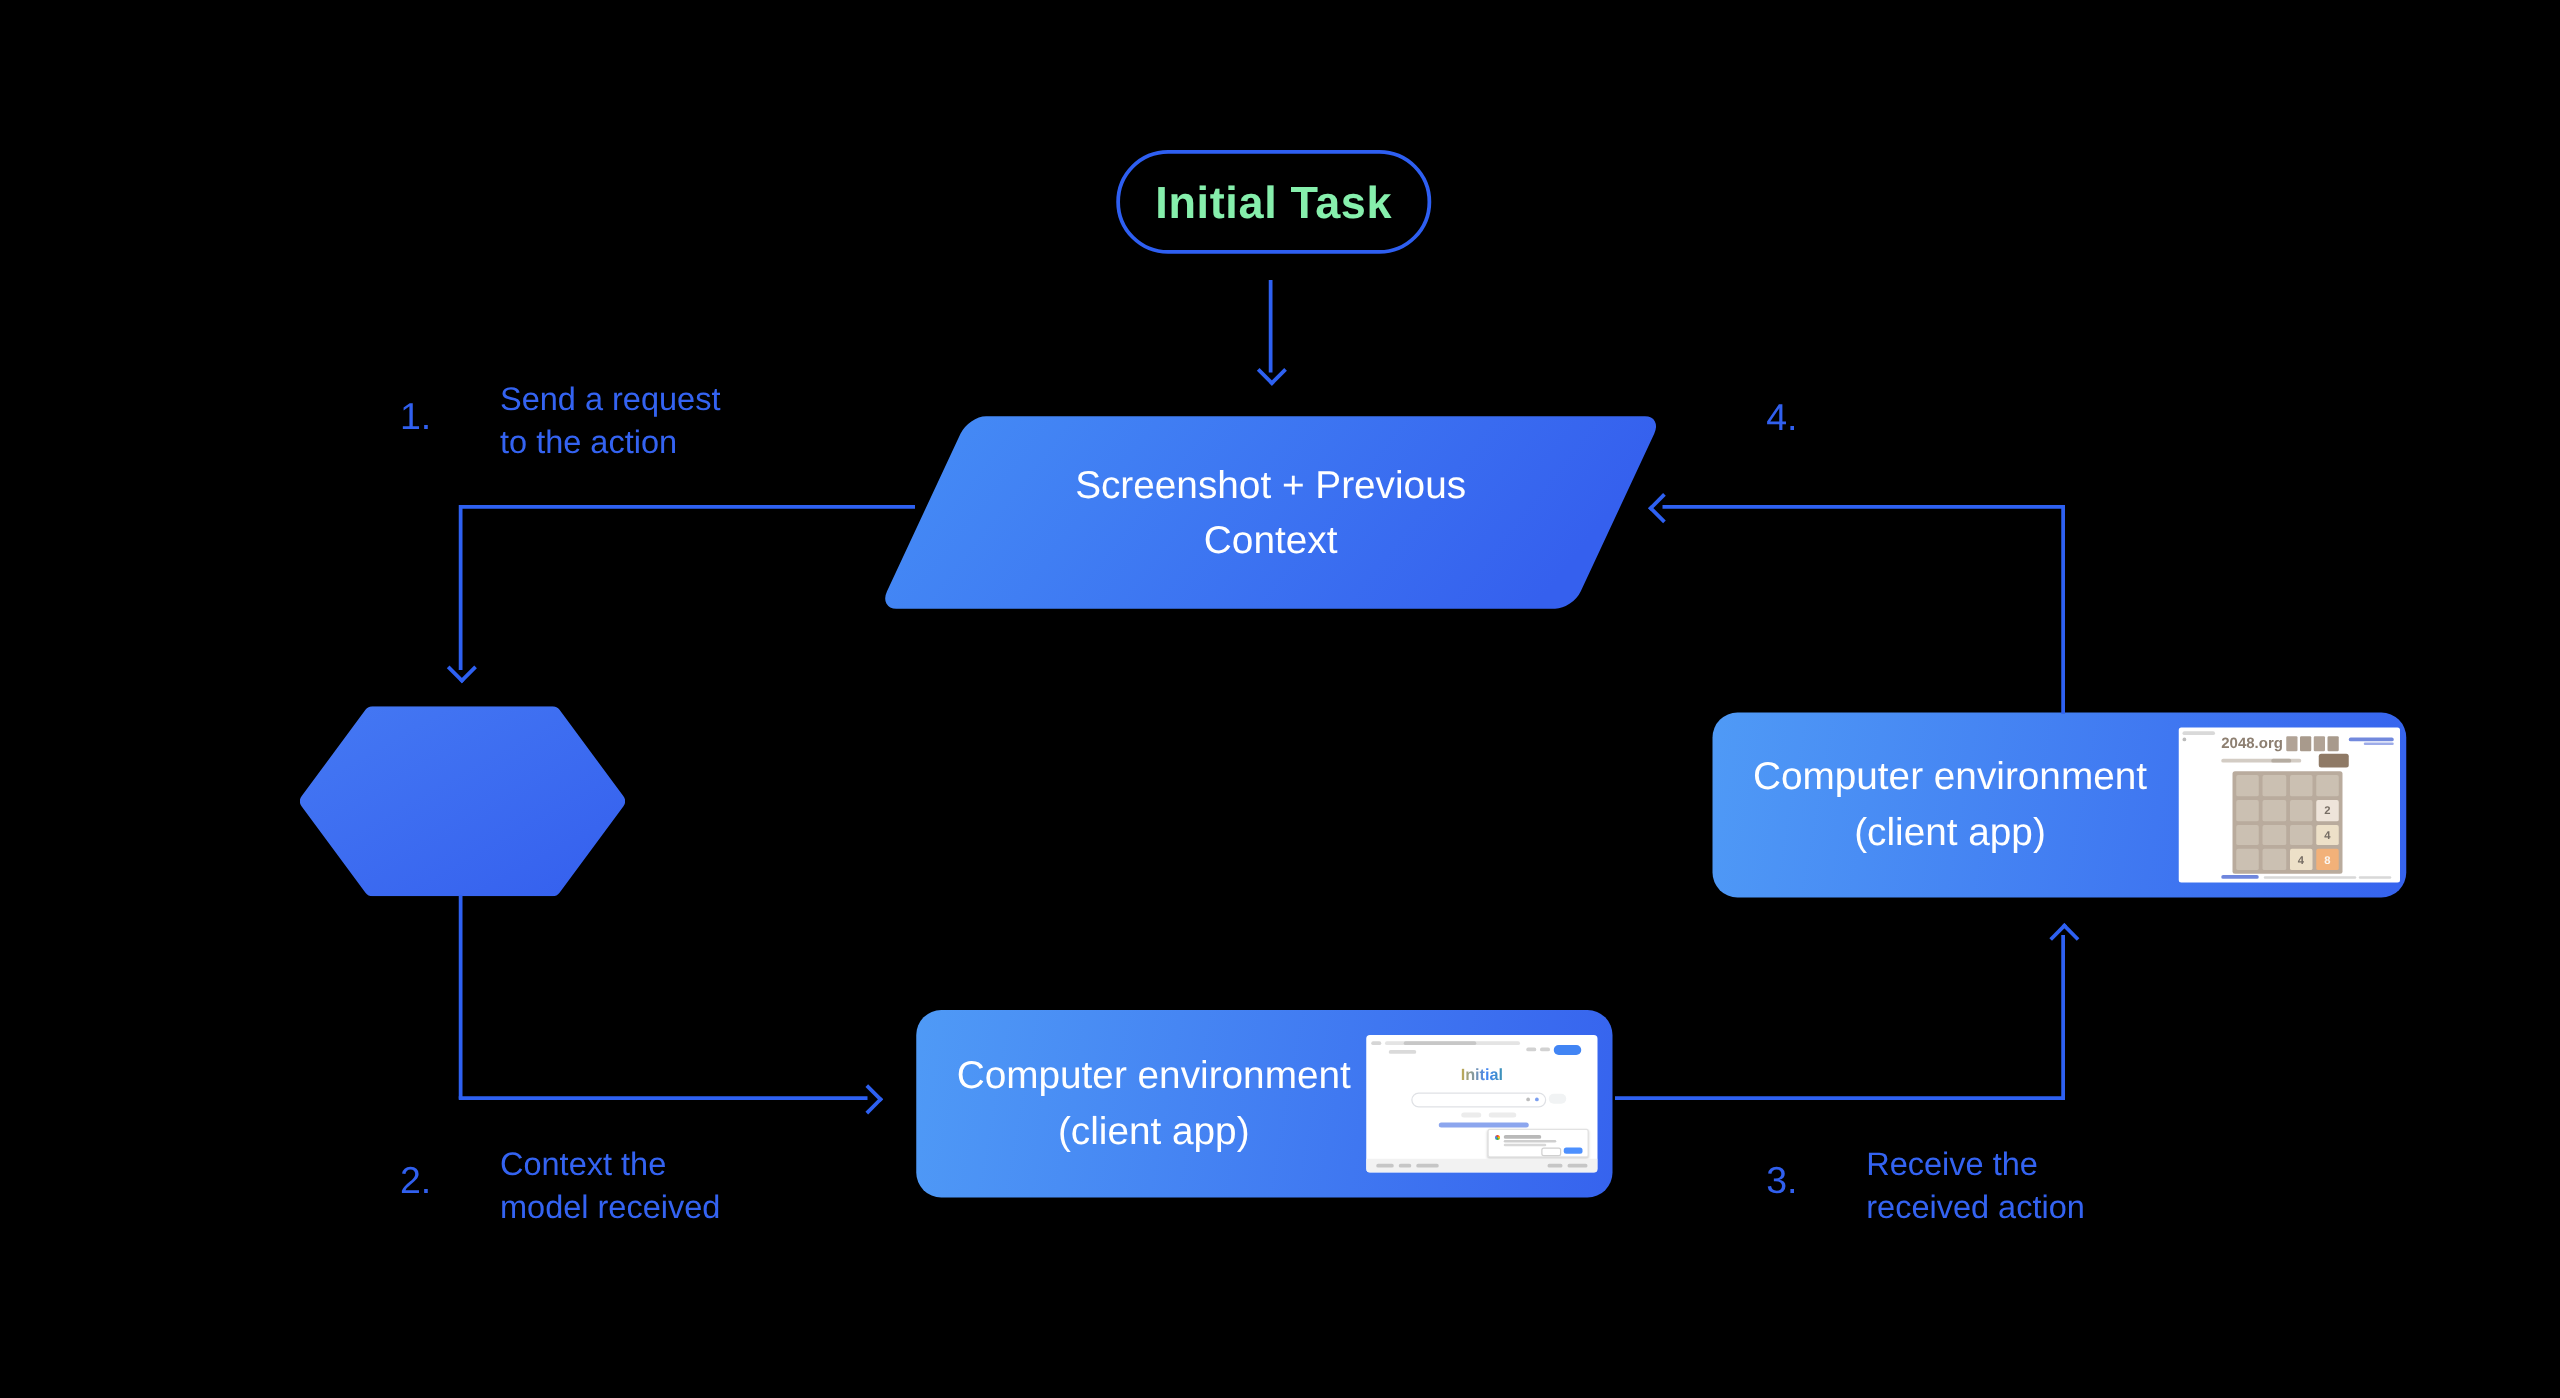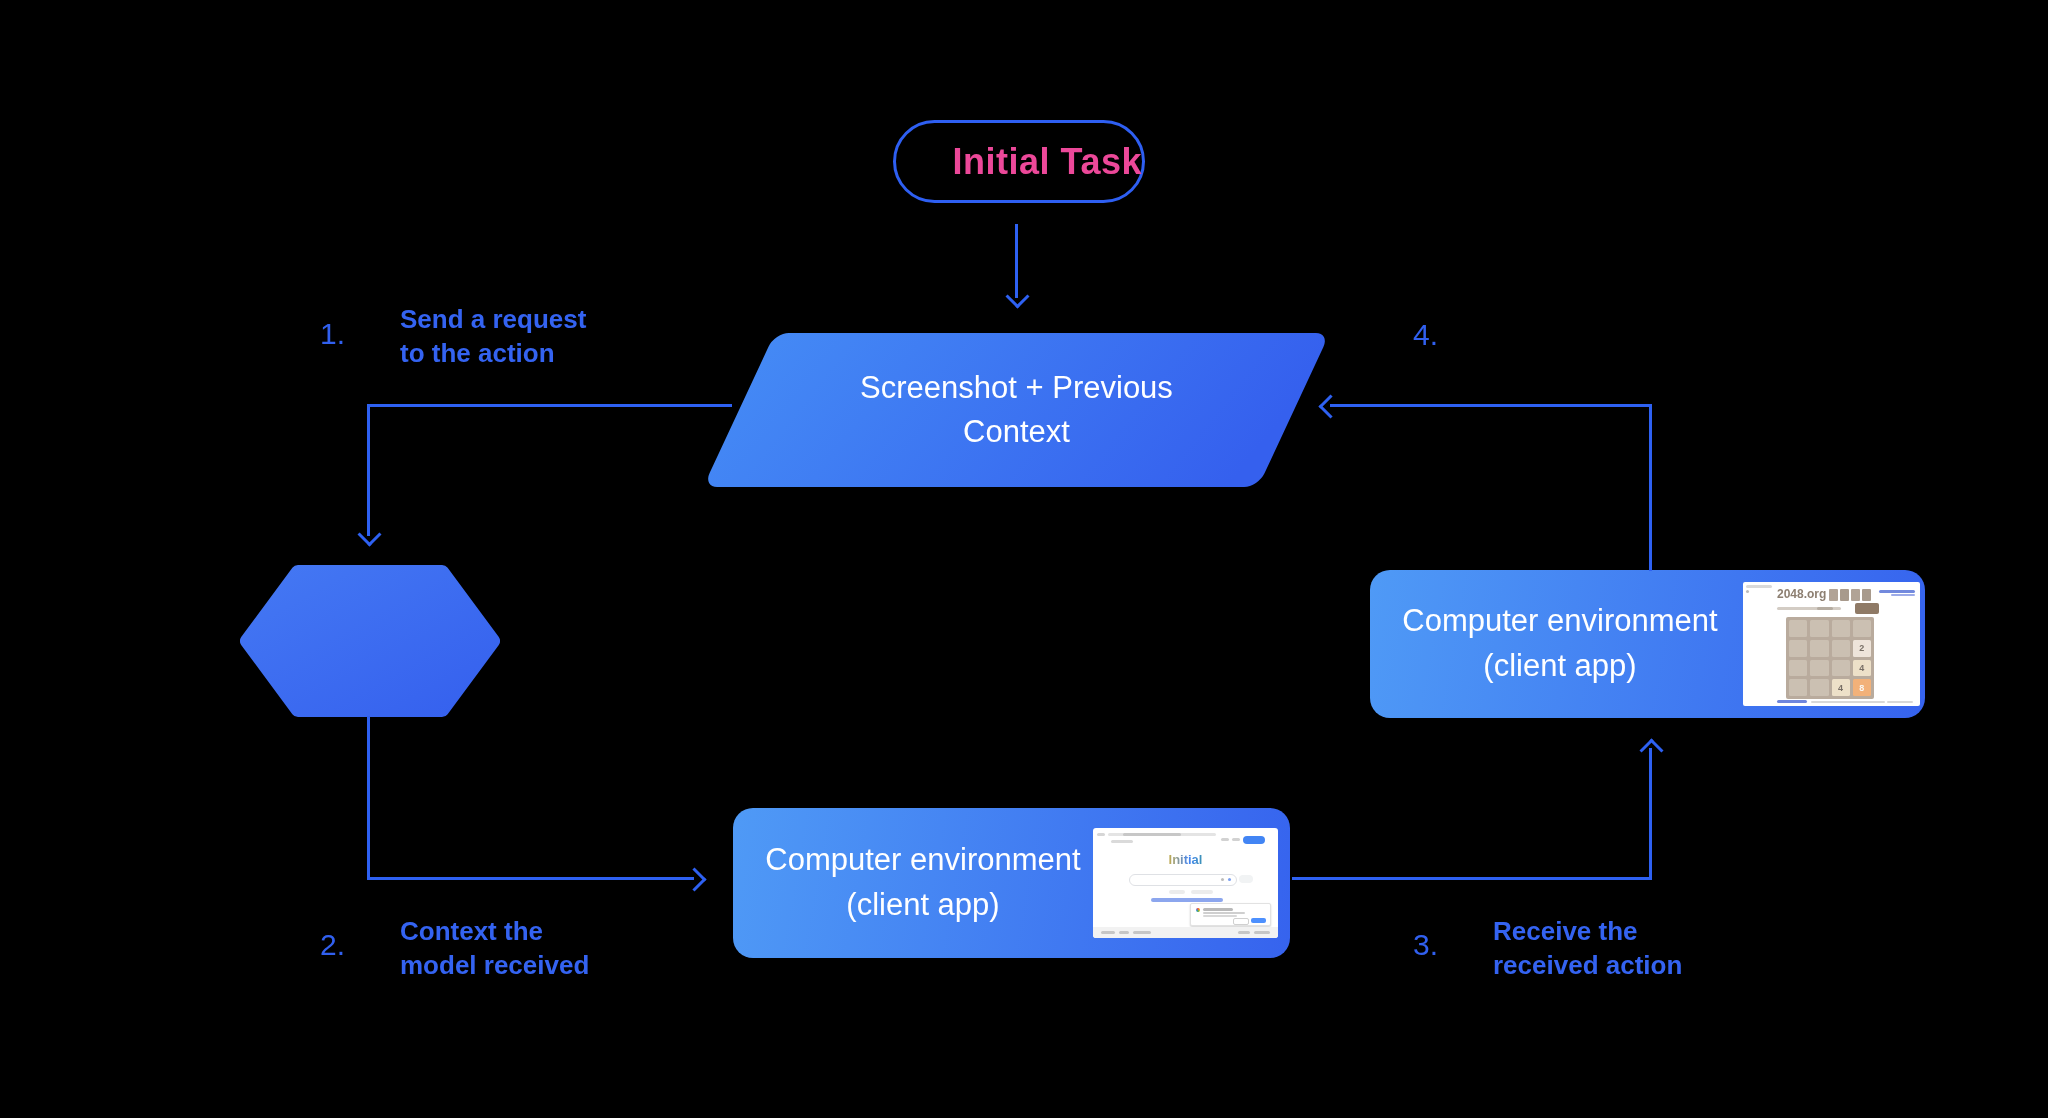--- a/index.html
+++ b/index.html
@@ -9,38 +9,38 @@
   
   .line{position:absolute;background:#2e61f2;}
   .chev{position:absolute;width:14px;height:14px;border-left:3px solid #2e61f2;border-bottom:3px solid #2e61f2;}
   .chev.down{transform:rotate(-45deg);}
   .chev.right{transform:rotate(-135deg);}
   .chev.up{transform:rotate(135deg);}
   .chev.left{transform:rotate(45deg);}
 
   
   .pill{position:absolute;left:893px;top:120px;width:246px;height:77px;border:3px solid #2e5ff2;
-        border-radius:44px;display:flex;align-items:center;justify-content:flex-end;
-        color:#ec4899;font-size:36px;font-weight:600;letter-spacing:.5px;}
+        border-radius:44px;display:flex;align-items:center;justify-content:center;
+        color:#86efac;font-size:36px;font-weight:600;letter-spacing:.5px;}
   .para{position:absolute;left:739px;top:333px;width:555px;height:154px;border-radius:14px;
         transform:skewX(-25deg);background:linear-gradient(108deg,#4489f5 0%,#3560ee 95%);}
   .para-inner{width:100%;height:100%;transform:skewX(25deg);display:flex;align-items:center;justify-content:center;}
   .para-text{width:360px;text-align:center;color:#fff;font-size:31px;line-height:1.42;font-weight:400;}
 
   .hexwrap{position:absolute;left:240px;top:565px;width:260px;height:152px;}
 
   .envbox{position:absolute;border-radius:20px;background:linear-gradient(100deg,#4f9af6 0%,#3663ee 100%);}
   .envbox.bottom{left:733px;top:808px;width:557px;height:150px;}
   .envbox.right{left:1370px;top:570px;width:555px;height:148px;}
   .env-text{position:absolute;left:20px;top:0;height:100%;width:340px;display:flex;flex-direction:column;
             align-items:center;justify-content:center;color:#fff;font-size:31px;line-height:1.45;font-weight:400;}
 
   
   .stepnum{position:absolute;color:#3160ef;font-size:30px;font-weight:500;}
-  .steptext{position:absolute;color:#3463f1;font-size:26px;line-height:1.3;font-weight:700;}
+  .steptext{position:absolute;color:#3463f1;font-size:26px;line-height:1.3;font-weight:400;}
 
   
   .gthumb{position:absolute;left:360px;top:20px;width:185px;height:110px;background:#fff;border-radius:3px;overflow:hidden;}
   .bar{position:absolute;border-radius:2px;}
   .glogo{position:absolute;left:0;right:0;top:24px;text-align:center;font-size:13px;font-weight:700;
          background:linear-gradient(90deg,#4285f4 0%,#ea4335 20%,#fbbc05 36%,#4285f4 52%,#34a853 70%,#ea4335 88%);
          -webkit-background-clip:text;background-clip:text;color:transparent;filter:blur(.5px);}
   .gsearch{position:absolute;left:36px;top:46px;width:106px;height:10px;border:1px solid #dfe1e5;border-radius:6px;}
   .gdialog{position:absolute;left:97px;top:75px;width:79px;height:21px;background:#fff;border:1px solid #e2e2e2;
            border-radius:2px;box-shadow:0 1px 2px rgba(0,0,0,.18);}

